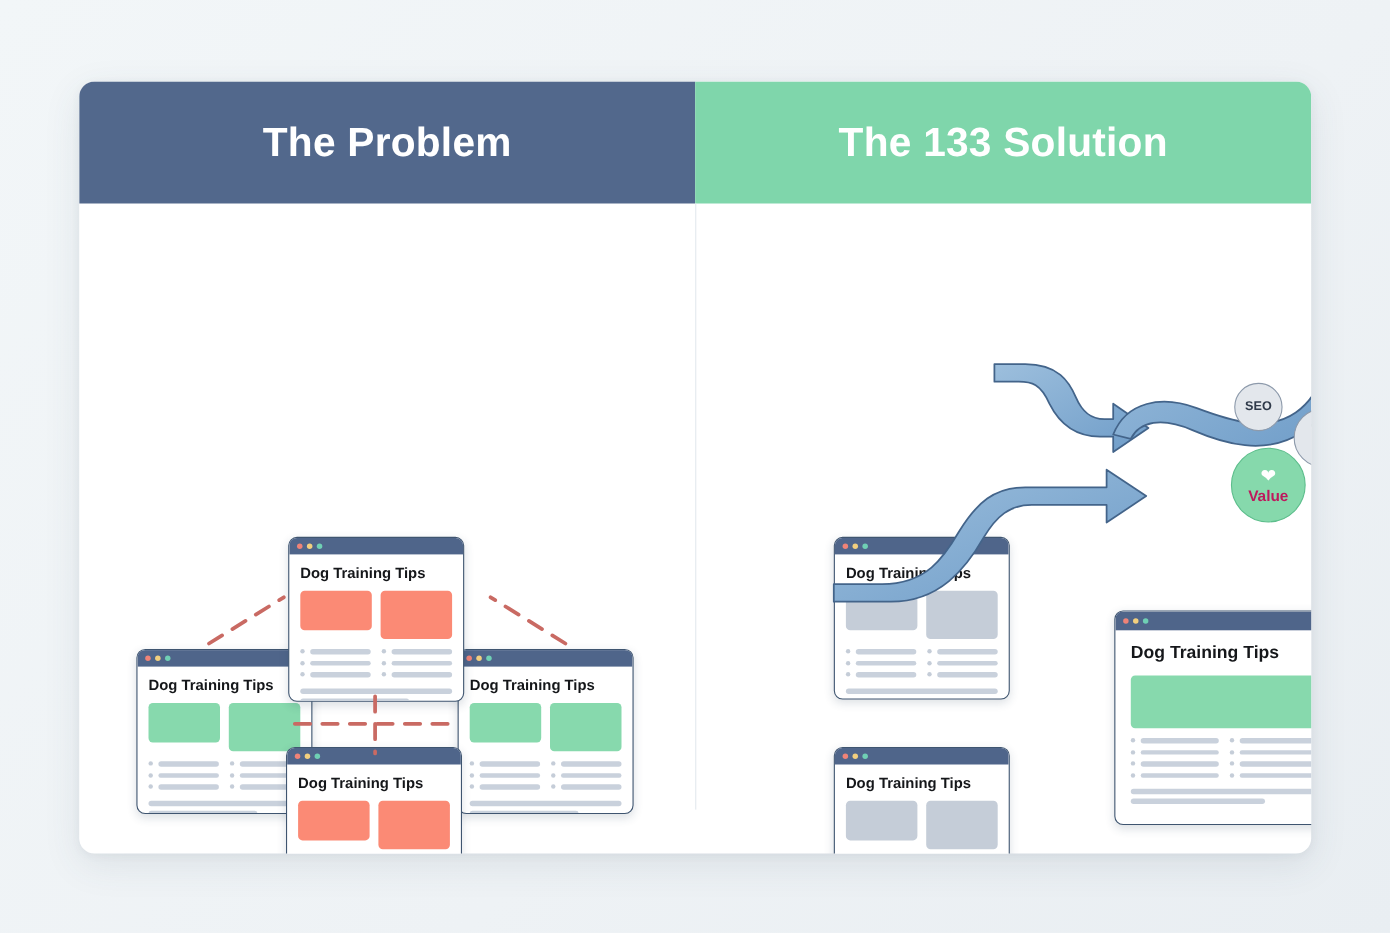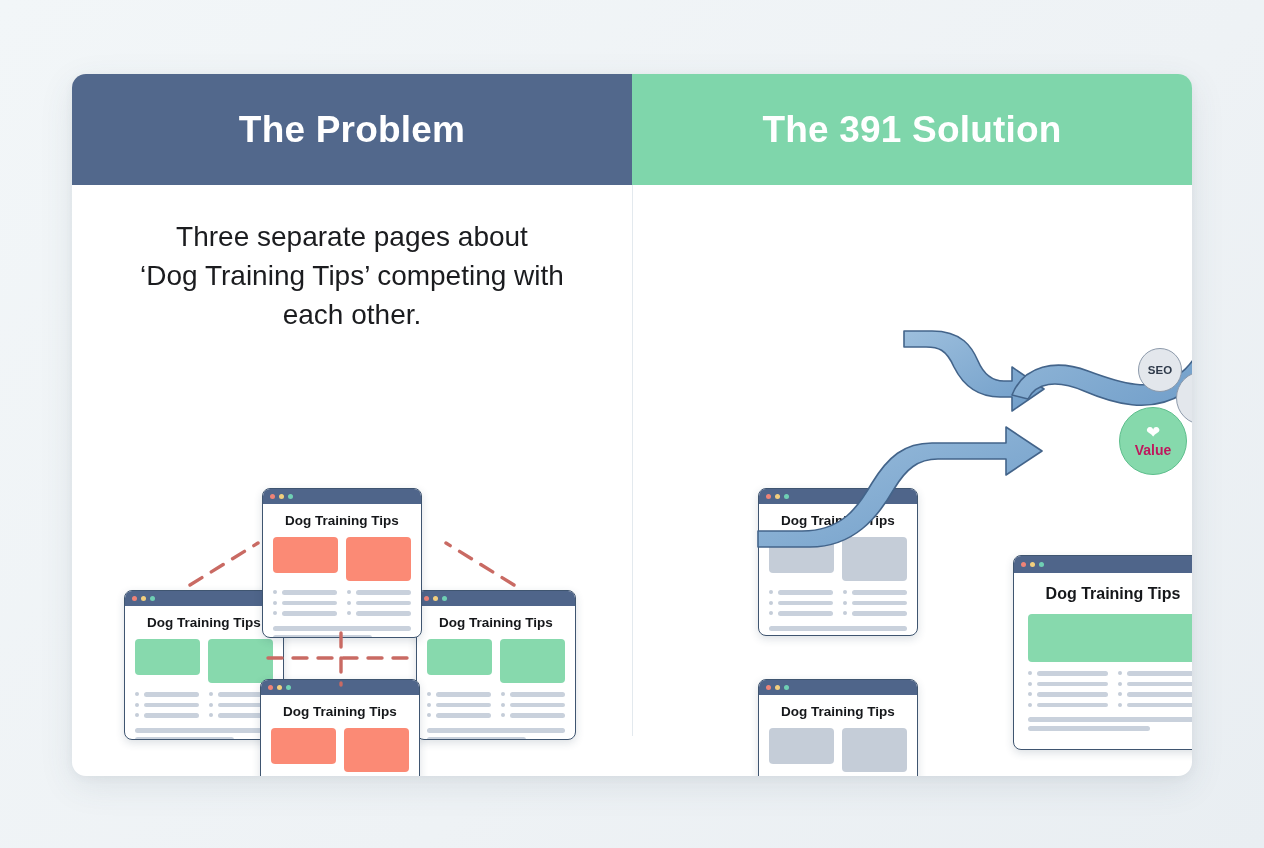--- a/index.html
+++ b/index.html
@@ -73,21 +73,21 @@
     padding-left: 7px; gap: 4px;
   }
   .dot { width: 5px; height: 5px; border-radius: 50%; }
   .d1 { background: #ef8377; }
   .d2 { background: #f2cf7e; }
   .d3 { background: #6fd0b4; }
 
   .win-body { padding: 9px 10px 10px 10px; }
   .win-title {
     font-size: 13.5px; font-weight: 700; color: #15171a;
-    text-align: center; margin-bottom: 9px;
+    text-align: left; margin-bottom: 9px;
     white-space: nowrap;
   }
   .blocks { display: flex; gap: 8px; margin-bottom: 9px; }
   .blk { flex: 1; height: 36px; border-radius: 4px; }
   .blk.red   { background: #fb8a75; }
   .blk.green { background: #87d9ad; }
   .blk.grey  { background: #c5cdd8; }
   .blk.tall  { height: 44px; }
 
   .cols2 { display: flex; gap: 10px; }
@@ -119,21 +119,21 @@
 
   
   .badge {
     position: absolute;
     border-radius: 50%;
     display: flex; flex-direction: column;
     align-items: center; justify-content: center;
     border: 1.4px solid #8d9aab;
   }
   #badge-seo {
-    left: 506px; top: 163px; width: 44px; height: 44px;
+    left: 490px; top: 163px; width: 44px; height: 44px;
     background: #e3e7ec;
   }
   #badge-seo .lbl { font-size: 11.5px; font-weight: 700; color: #2f3a4a; }
   #badge-chart {
     left: 544px; top: 186px; width: 54px; height: 54px;
     background: #e3e7ec;
   }
   #badge-value {
     left: 487px; top: 222px; width: 68px; height: 68px;
     background: #86d9ac; border-color: #5dbe8c; z-index: 2;
@@ -143,23 +143,20 @@
 </style>
 </head>
 <body>
 
 <div id="card">
 
   <div class="col" id="col-left">
     <div class="col-head" id="head-left">The Problem</div>
     <div class="col-body">
 
-      <div class="col-desc">Three separate pages about
-‘Dog Training Tips’ competing with
-each other.</div>
 
       <svg class="overlay ov-dash" viewBox="0 0 560 591" preserveAspectRatio="none">
         <g stroke="#c96a63" stroke-width="3.4" stroke-linecap="round" stroke-dasharray="14 11" fill="none">
           <line x1="118" y1="400" x2="186" y2="358"></line>
           <line x1="442" y1="400" x2="374" y2="358"></line>
           <line x1="196" y1="473" x2="342" y2="473"></line>
           <line x1="269" y1="448" x2="269" y2="500"></line>
         </g>
       </svg>
 
@@ -317,21 +314,21 @@
             <div class="blk red tall"></div>
           </div>
 
         </div>
       </div>
 
     </div>
   </div>
 
   <div class="col" id="col-right">
-    <div class="col-head" id="head-right">The 391 Solution</div>
+    <div class="col-head" id="head-right">The 133 Solution</div>
     <div class="col-body">
 
 
       <svg class="overlay ov-arrows" viewBox="0 0 560 591" preserveAspectRatio="none">
         <defs>
           <linearGradient id="ribbon" x1="0" y1="0" x2="1" y2="1">
             <stop offset="0%" stop-color="#9dbfdd"></stop>
             <stop offset="100%" stop-color="#6e9cc8"></stop>
           </linearGradient>
         </defs>

